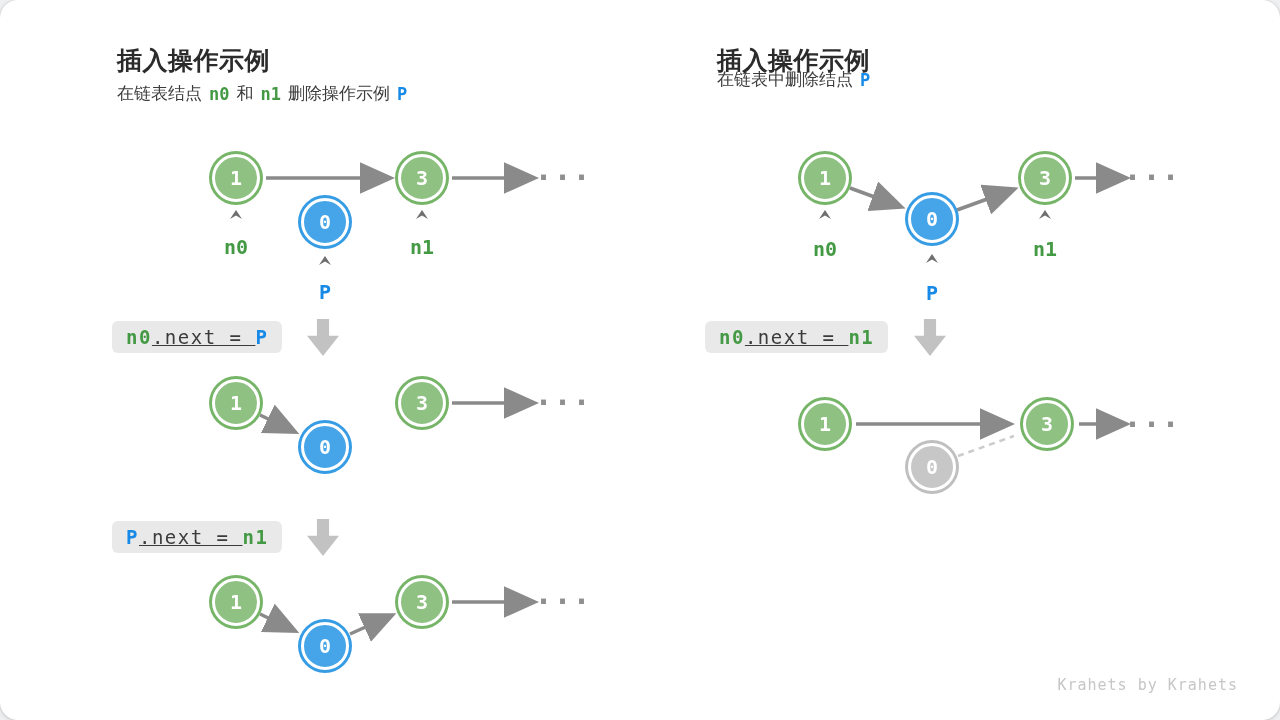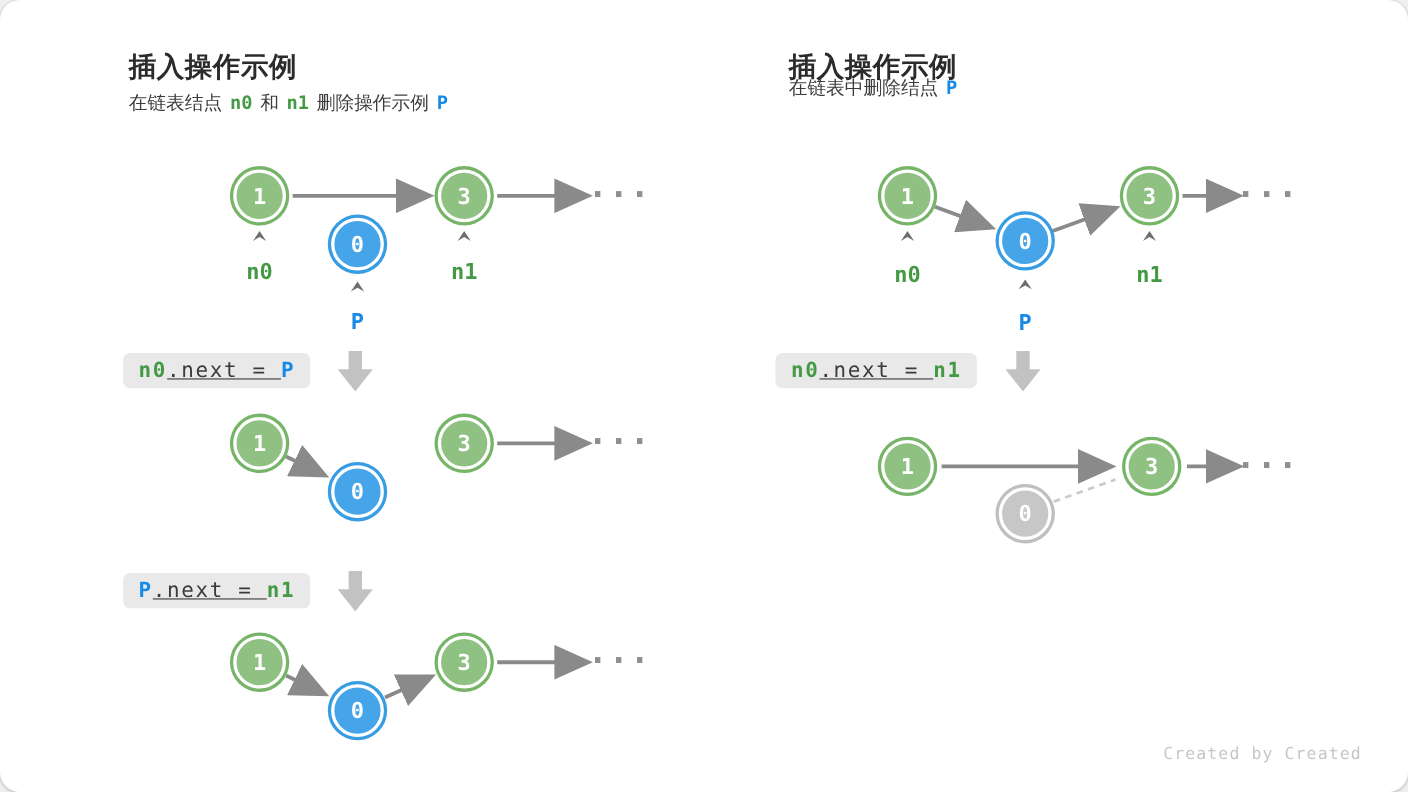--- a/index.html
+++ b/index.html
@@ -152,14 +152,14 @@
       <span>1</span>
     </div>
   <div class="node green" style="left:1047px;top:424px">
       <span>3</span>
     </div>
   <div class="node gray" style="left:932px;top:467px">
       <span>0</span>
     </div>
   <div class="dots" style="left:1152px;top:426px">...</div>
 
-  <div class="footer">Created by Created</div>
+  <div class="footer">Krahets by Krahets</div>
 </div>
 
 </body></html>

